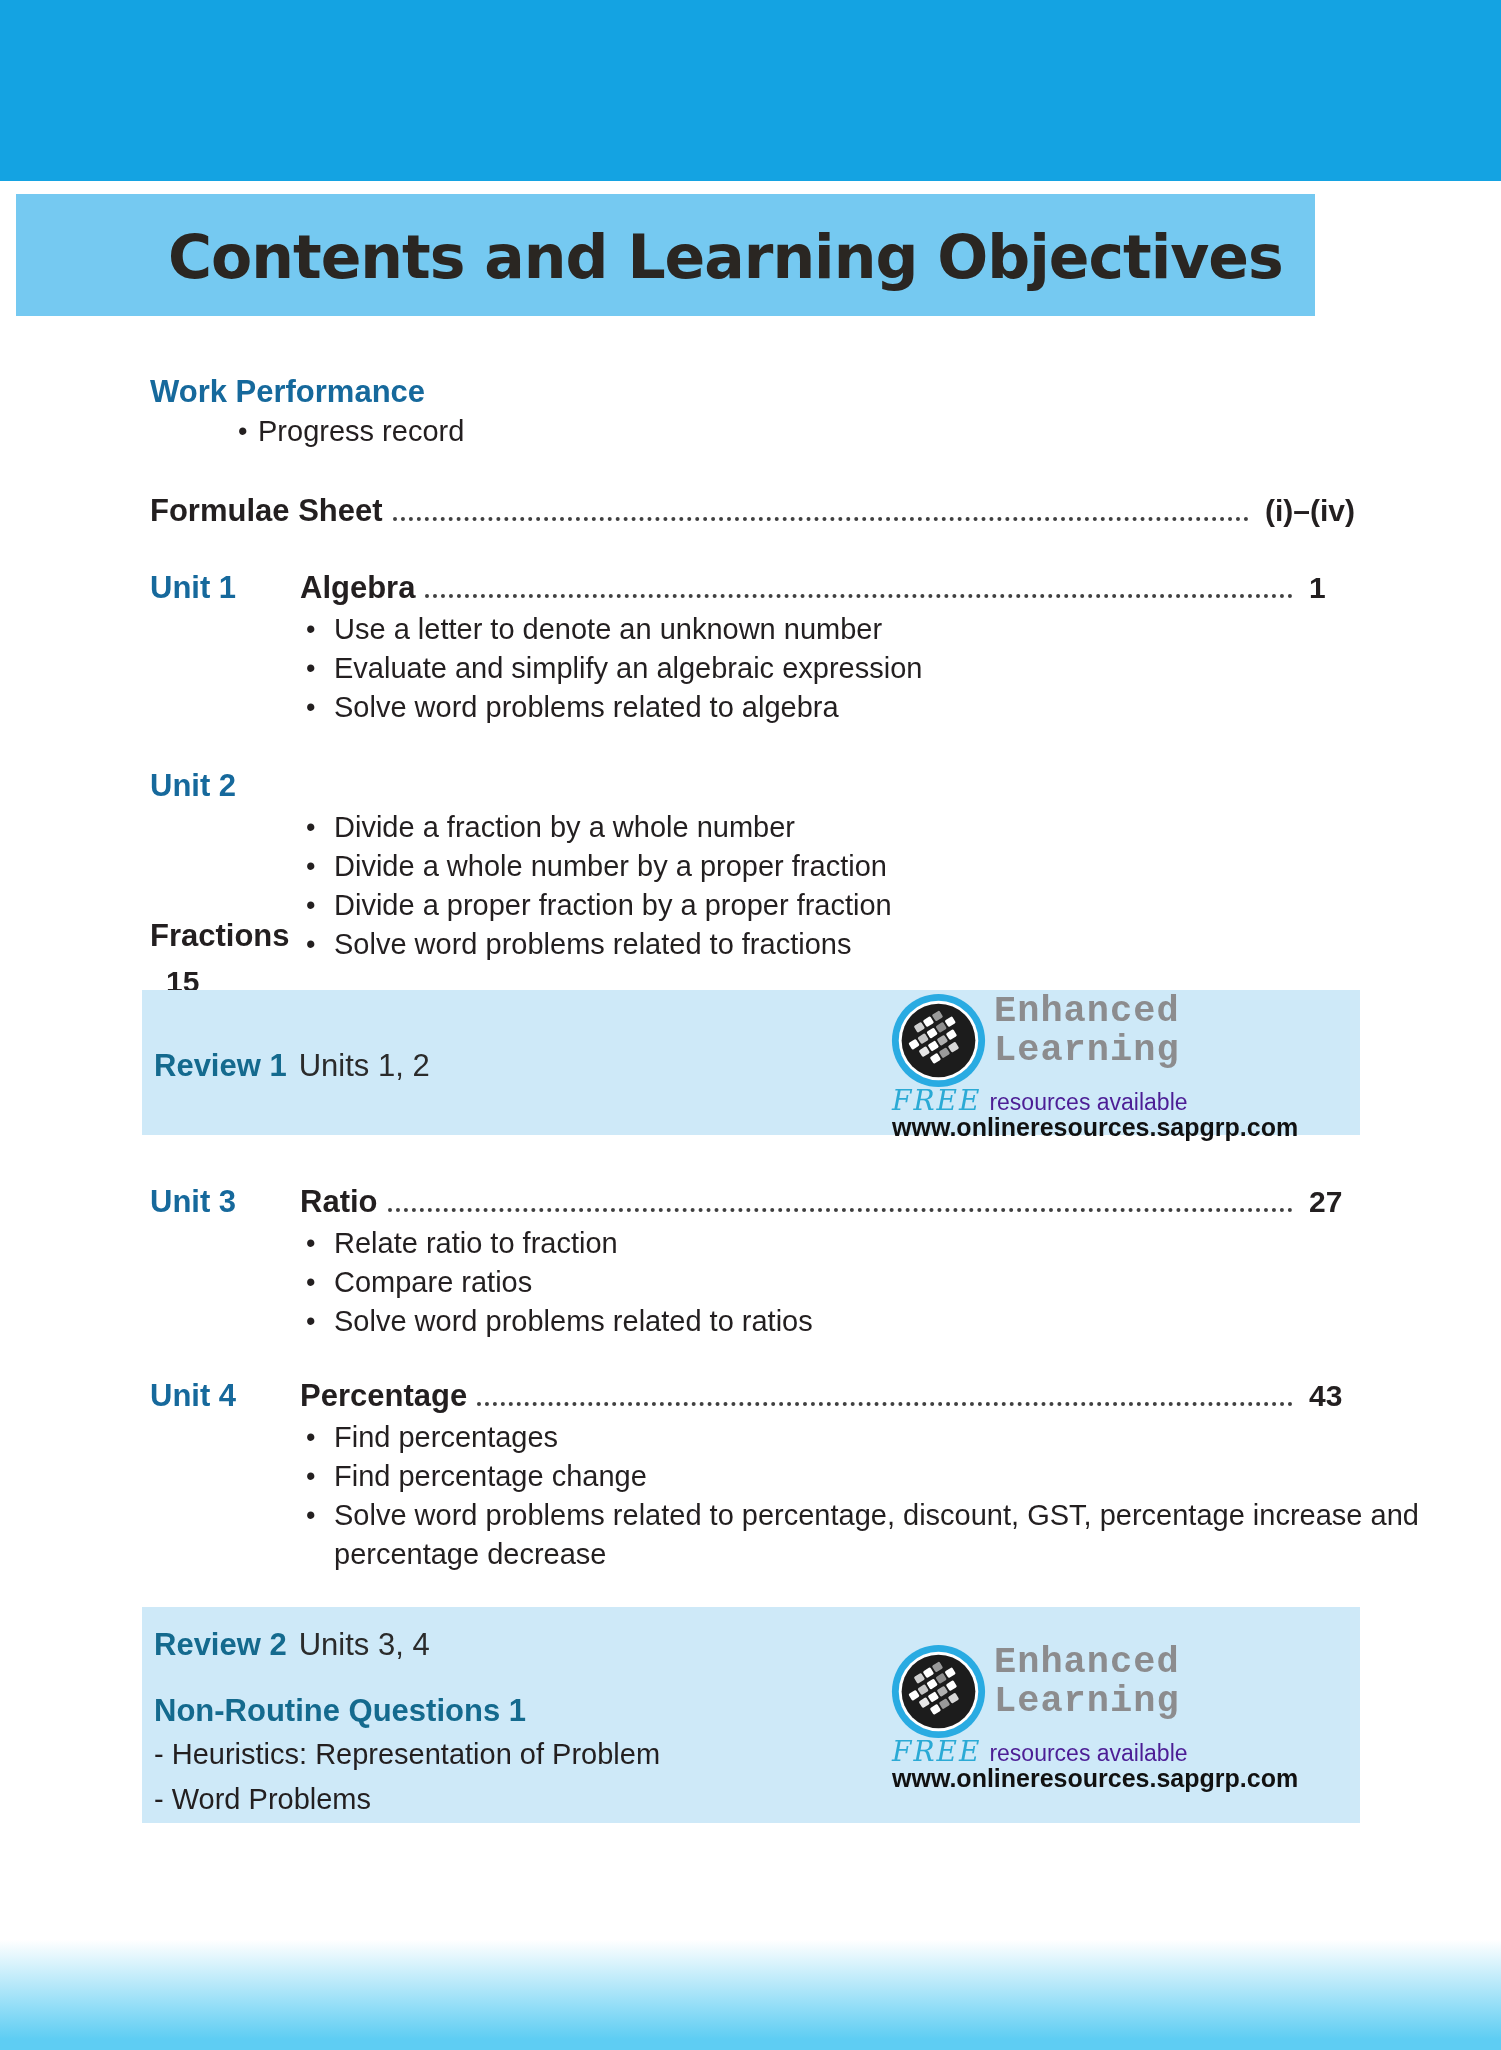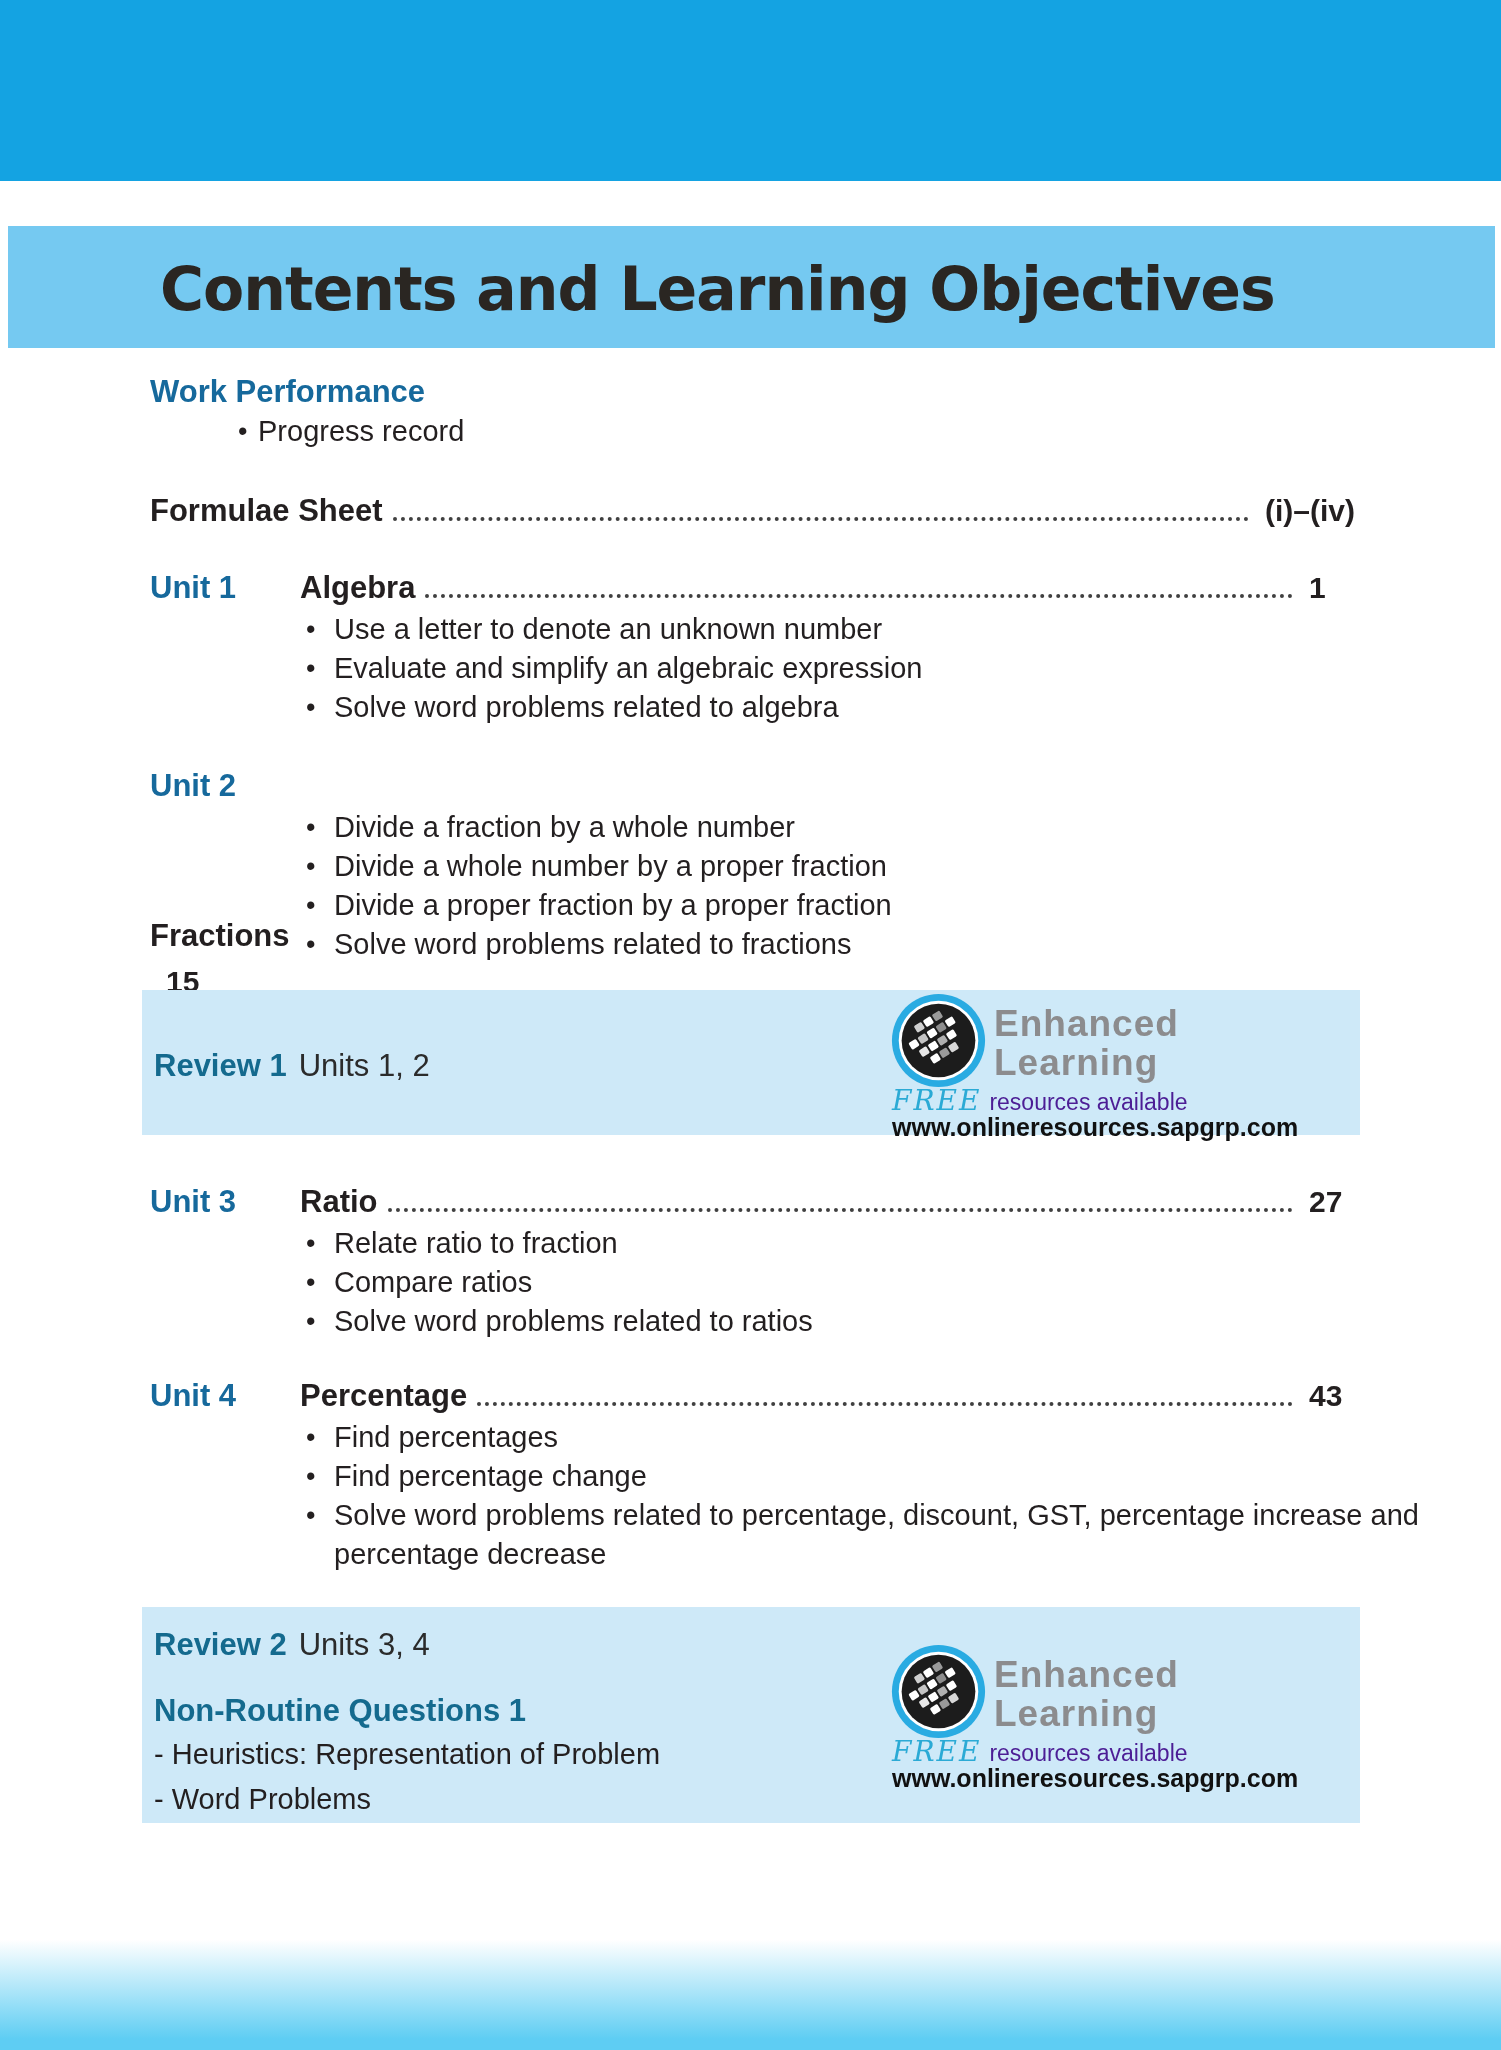--- a/index.html
+++ b/index.html
@@ -6,21 +6,21 @@
   #page{
     position:relative;
     width:1501px;height:2050px;
     background:#ffffff;
     overflow:hidden;
     font-family:"Liberation Sans", sans-serif;
     color:#231F20;
   }
   
   .top-bar{position:absolute;left:0;top:0;width:1501px;height:181px;background:#14A3E2;}
-  .title-band{position:absolute;left:8px;top:194px;width:1487px;height:122px;background:#75C9F1;margin-top:32px;}
+  .title-band{position:absolute;left:16px;top:194px;width:1299px;height:122px;background:#75C9F1;}
   .page-title{
     position:absolute;left:152px;top:0;height:122px;line-height:126px;
     font-family:"DejaVu Sans", sans-serif;
     font-size:60px;font-weight:800;letter-spacing:-1px;color:#2A2622;white-space:nowrap;
   }
   
   .abs{position:absolute;}
   .content-left{left:150px;width:1205px;}
   .teal{color:#16699C;}
   .h-bold{font-weight:bold;font-size:31px;line-height:38px;}
@@ -47,22 +47,22 @@
   .review-box-2 .review-line{padding-top:20px;}
   .review-label{font-weight:bold;color:#146A8E;}
   .review-subtitle{color:#2B2B2B;padding-left:12px;}
   .nrq-heading{margin-top:30px;padding-left:12px;font-weight:bold;font-size:31px;line-height:36px;color:#146A8E;}
   .nrq-item{margin-top:5px;padding-left:12px;font-size:29px;line-height:40px;color:#231F20;}
   
   .el-logo{position:absolute;width:480px;height:150px;}
   .review-box-1 .el-logo{left:748px;top:2px;}
   .review-box-2 .el-logo{left:748px;top:36px;}
   .el-icon{position:absolute;left:0;top:0;width:97px;height:97px;}
-  .el-wordmark{position:absolute;left:104px;top:0;font-family:Liberation Sans, sans-serif;
-    font-weight:bold;font-size:37px;line-height:39px;color:#8C8C8E;letter-spacing:1px;white-space:nowrap;margin-top:12px;}
+  .el-wordmark{position:absolute;left:104px;top:0;font-family:Liberation Mono, monospace;
+    font-weight:bold;font-size:37px;line-height:39px;color:#8C8C8E;letter-spacing:1px;white-space:nowrap;}
   .el-free-line{position:absolute;left:2px;top:92px;white-space:nowrap;}
   .el-free{font-family:"DejaVu Serif", serif;font-style:italic;font-size:28px;color:#2BAAD5;letter-spacing:2px;}
   .el-free-note{font-size:23px;color:#4c1d95;padding-left:8px;}
   .el-url{position:absolute;left:2px;top:121px;font-weight:bold;font-size:25px;color:#111111;white-space:nowrap;}
   
   .bottom-fade{position:absolute;left:0;bottom:0;width:1501px;height:110px;
     background:linear-gradient(180deg, rgba(94,205,243,0) 0%, #5ECDF3 90%);}
   
   .wp-block{top:373px;}
   .wp-bullets{top:412px;}

